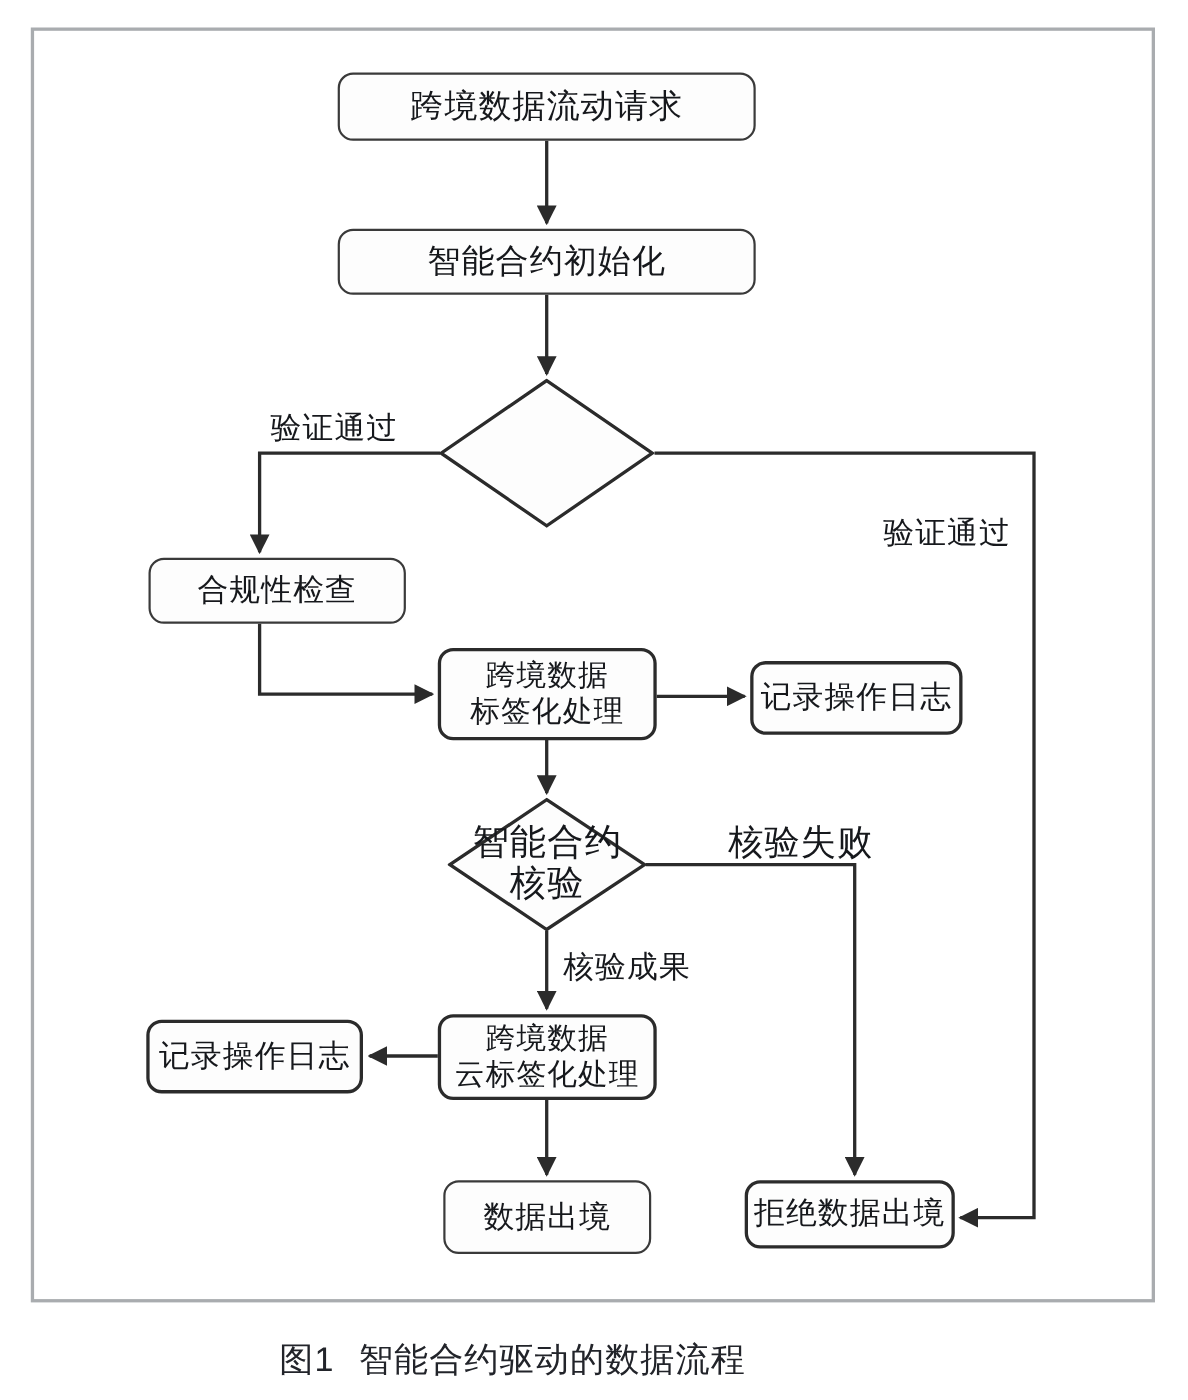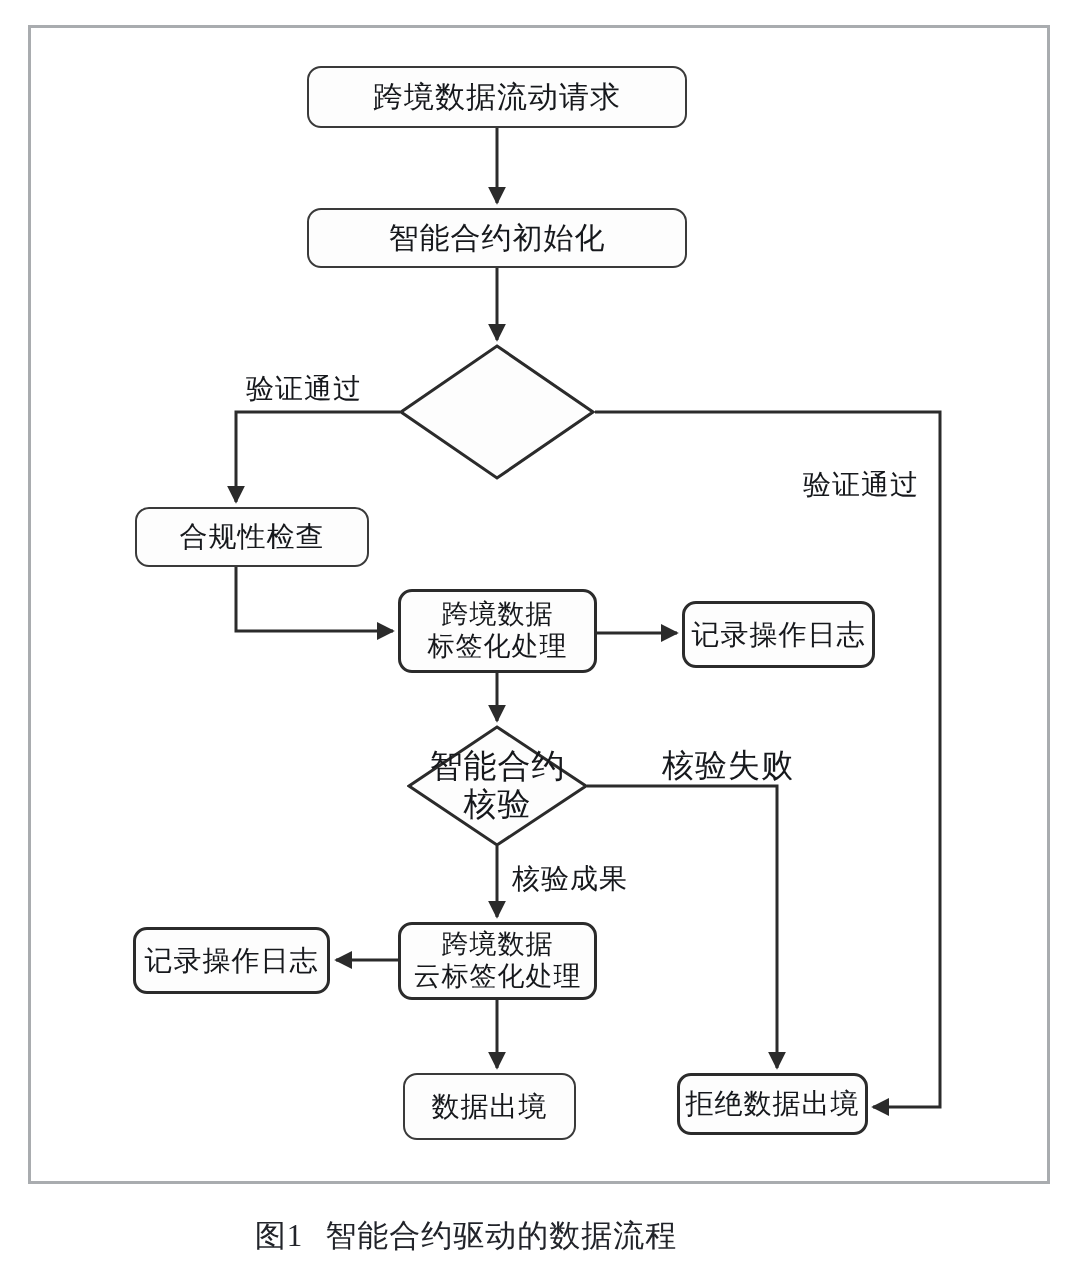--- a/index.html
+++ b/index.html
@@ -75,21 +75,21 @@
     font-family: Liberation Sans, sans-serif;
     letter-spacing: 1px;
     white-space: nowrap;
   }
   .caption {
     position: absolute;
     left: 0;
     top: 1215px;
     width: 932px;
     text-align: center;
-    font-family: Liberation Serif, serif;
+    font-family: Liberation Sans, sans-serif;
     font-size: 31px;
     color: #22242a;
     letter-spacing: 1px;
   }
   .cap-gap { display: inline-block; width: 22px; }
 </style>
 </head>
 <body>
 
 <div id="stage">
@@ -169,21 +169,21 @@
     <div class="txt">
       <span>跨境数据</span><br>
       <span>云标签化处理</span>
     </div>
   </div>
 
   <div class="node" style="left:133px; top:927px; width:197px; height:67px; font-size:28px;">
     <span class="txt">记录操作日志</span>
   </div>
 
-  <div class="node thin" style="left:403px; top:1073px; width:173px; height:67px; font-size:28px;">
+  <div class="node thin" style="left:403px; top:1073px; width:189px; height:67px; font-size:28px;">
     <span class="txt">数据出境</span>
   </div>
 
   <div class="node" style="left:677px; top:1073px; width:191px; height:62px; font-size:28px;">
     <span class="txt">拒绝数据出境</span>
   </div>
 
   <div class="edge-label" style="left:246px; top:370px; font-size:28px;">验证通过</div>
 
   <div class="edge-label" style="left:803px; top:466px; font-size:28px;">验证通过</div>

